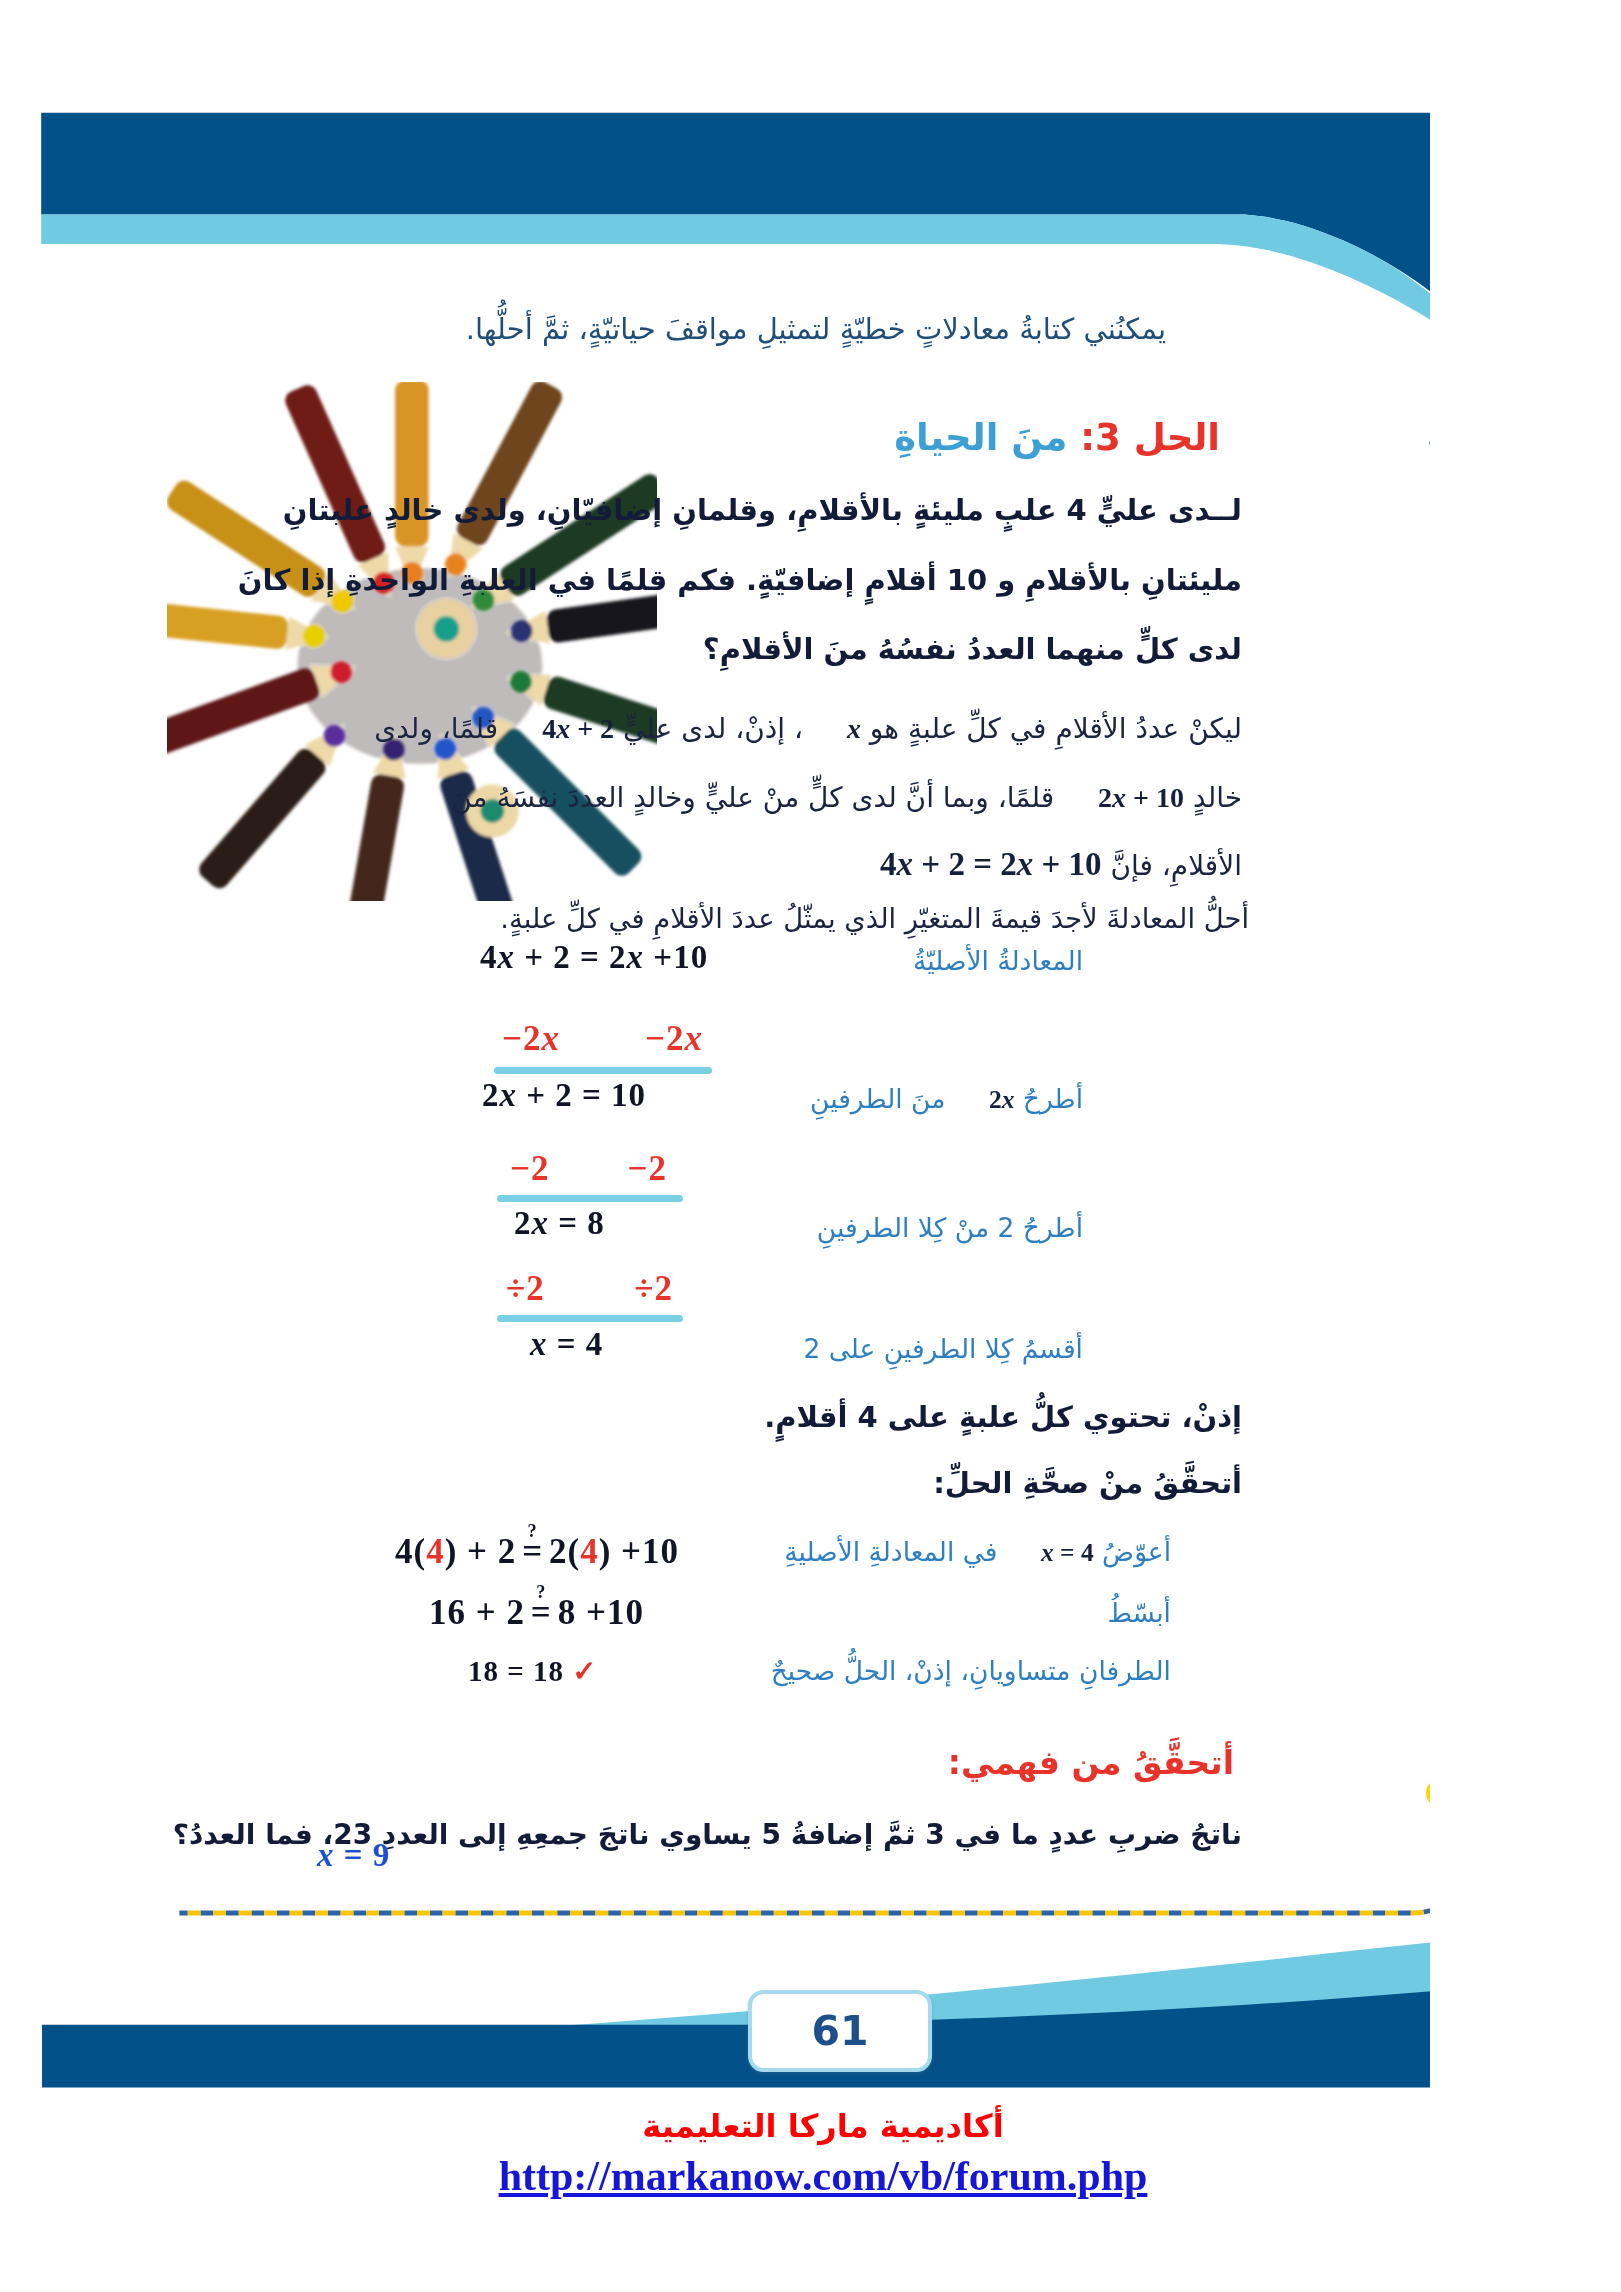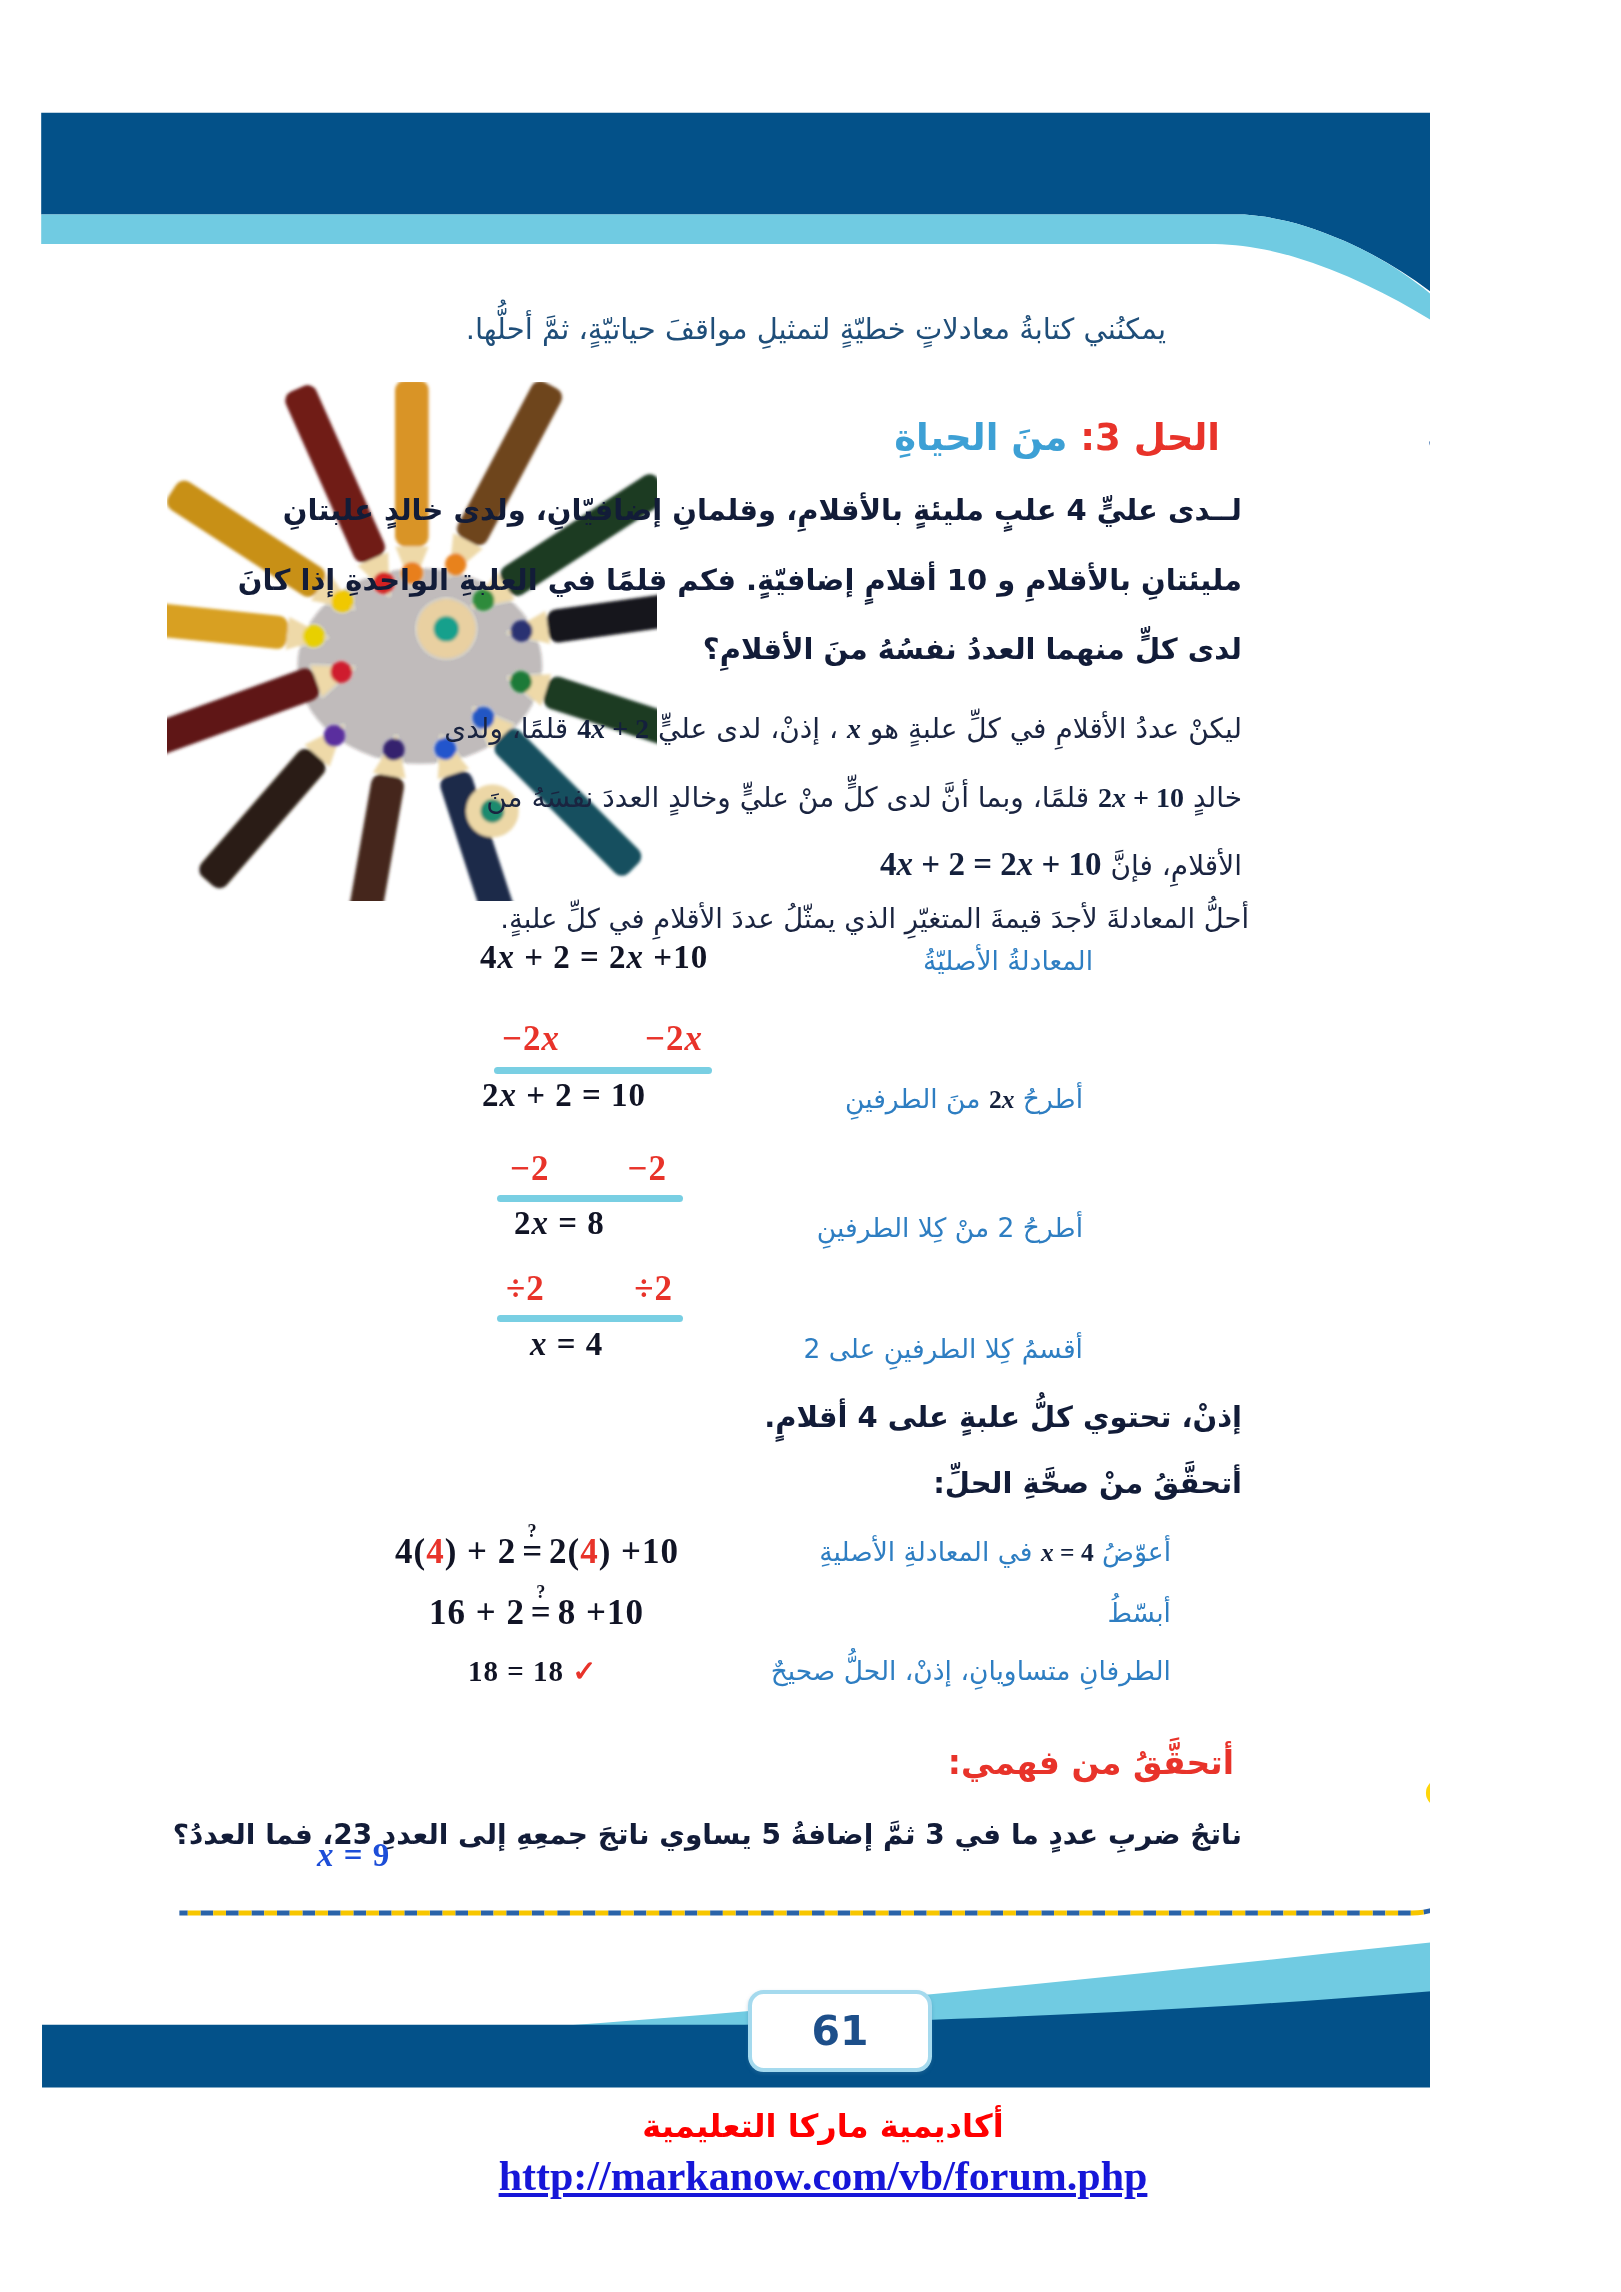--- a/index.html
+++ b/index.html
@@ -10,21 +10,21 @@
       font-family:"DejaVu Sans",sans-serif;color:#1a2440;}
   .intro{font-size:29px;color:#1f4e79;}
   .title{font-size:37px;font-weight:bold;}
   .title .t-red{color:#e8332a;}
   .title .t-blue{color:#3da0d5;}
   .prob{font-size:29px;font-weight:bold;color:#121c38;}
   .sol{font-size:28px;color:#1a2440;}
   .ann{position:absolute;direction:rtl;text-align:right;white-space:nowrap;
        font-size:26.5px;color:#2e7ec2;font-family:"DejaVu Sans",sans-serif;}
   .math{font-family:"Liberation Serif","DejaVu Serif",serif;direction:ltr;unicode-bidi:isolate;
-        font-weight:bold;color:#14203c;}
+        font-weight:bold;color:#14203c;margin-left:35px;}
   .eq{position:absolute;direction:ltr;white-space:nowrap;
       font-family:"Liberation Serif","DejaVu Serif",serif;font-size:33px;font-weight:bold;
       color:#111425;letter-spacing:1px;}
   .oprow{position:absolute;display:flex;justify-content:space-between;direction:ltr;
          font-family:"Liberation Serif","DejaVu Serif",serif;font-size:35px;font-weight:bold;
          color:#e8332a;letter-spacing:1px;}
   .red{color:#e8332a;}
   .rule{position:absolute;height:6.9px;background:#79cfe3;border-radius:3.9px;}
   .qeq{position:relative;display:inline-block;margin:0 5.9px;}
   .qeq .qq{position:absolute;top:-0.62em;left:50%;transform:translateX(-50%);font-size:0.52em;}
@@ -161,21 +161,21 @@
   </div>
   <div class="ar sol" style="right:188px;top:781px">
     <span>خالدٍ </span><span class="math mathx" dir="ltr">2<i>x</i> + 10</span><span> قلمًا، وبما أنَّ لدى كلٍّ منْ عليٍّ وخالدٍ العددَ نفسَهُ منَ</span>
   </div>
   <div class="ar sol" style="right:188px;top:846px">
     <span>الأقلامِ، فإنَّ </span><span class="math mathx" dir="ltr" style="font-size:33px">4<i>x</i> + 2 = 2<i>x</i> + 10</span>
   </div>
   <div class="ar sol" style="right:181px;top:903px;font-size:27.4px">أحلُّ المعادلةَ لأجدَ قيمةَ المتغيّرِ الذي يمثّلُ عددَ الأقلامِ في كلِّ علبةٍ.</div>
 
   <div class="eq mathx" style="left:480px;top:939px">4<i>x</i> + 2 = 2<i>x</i> +10</div>
-  <div class="ann" style="right:337px;top:945px">المعادلةُ الأصليّةُ</div>
+  <div class="ann" style="right:347px;top:945px">المعادلةُ الأصليّةُ</div>
   <div class="oprow mathx" style="left:502px;top:1019px;width:201px">
     <span>−2<i>x</i></span>
       <span>−2<i>x</i></span>
   </div>
   <div class="rule" style="left:494px;top:1067px;width:218px"></div>
 
   <div class="eq mathx" style="left:482px;top:1077px">2<i>x</i> + 2 = 10</div>
   <div class="ann" style="right:347px;top:1083px">
     <span>أطرحُ </span><span class="math mathx" dir="ltr" style="font-size:25.5px">2<i>x</i></span><span> منَ الطرفينِ</span>
   </div>

